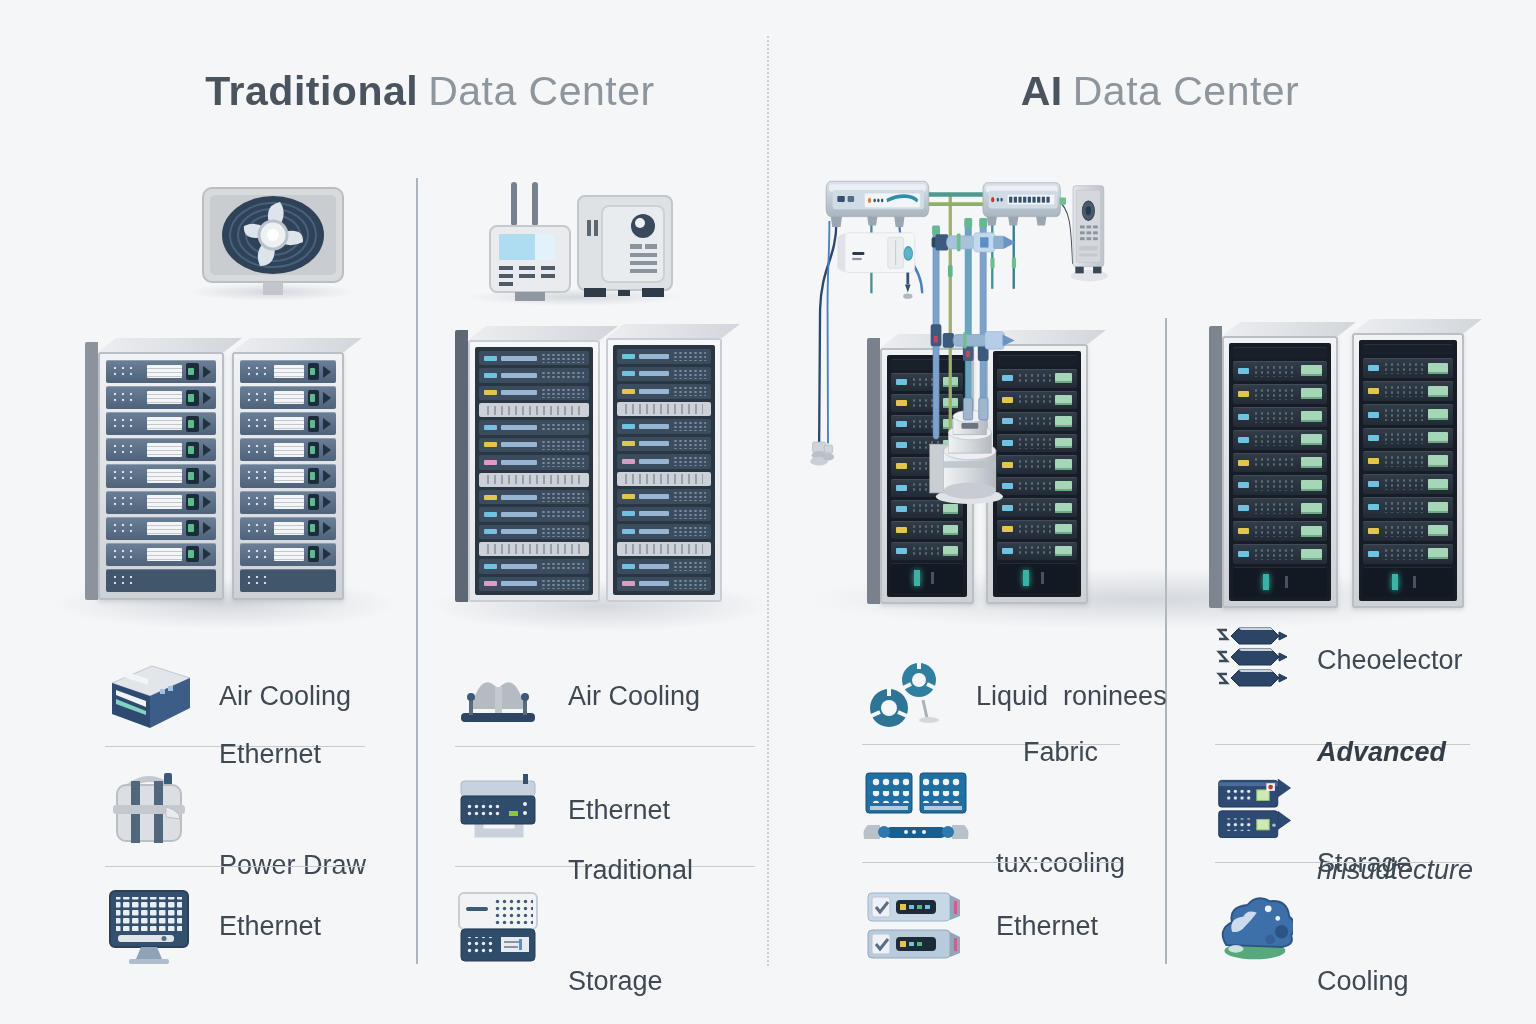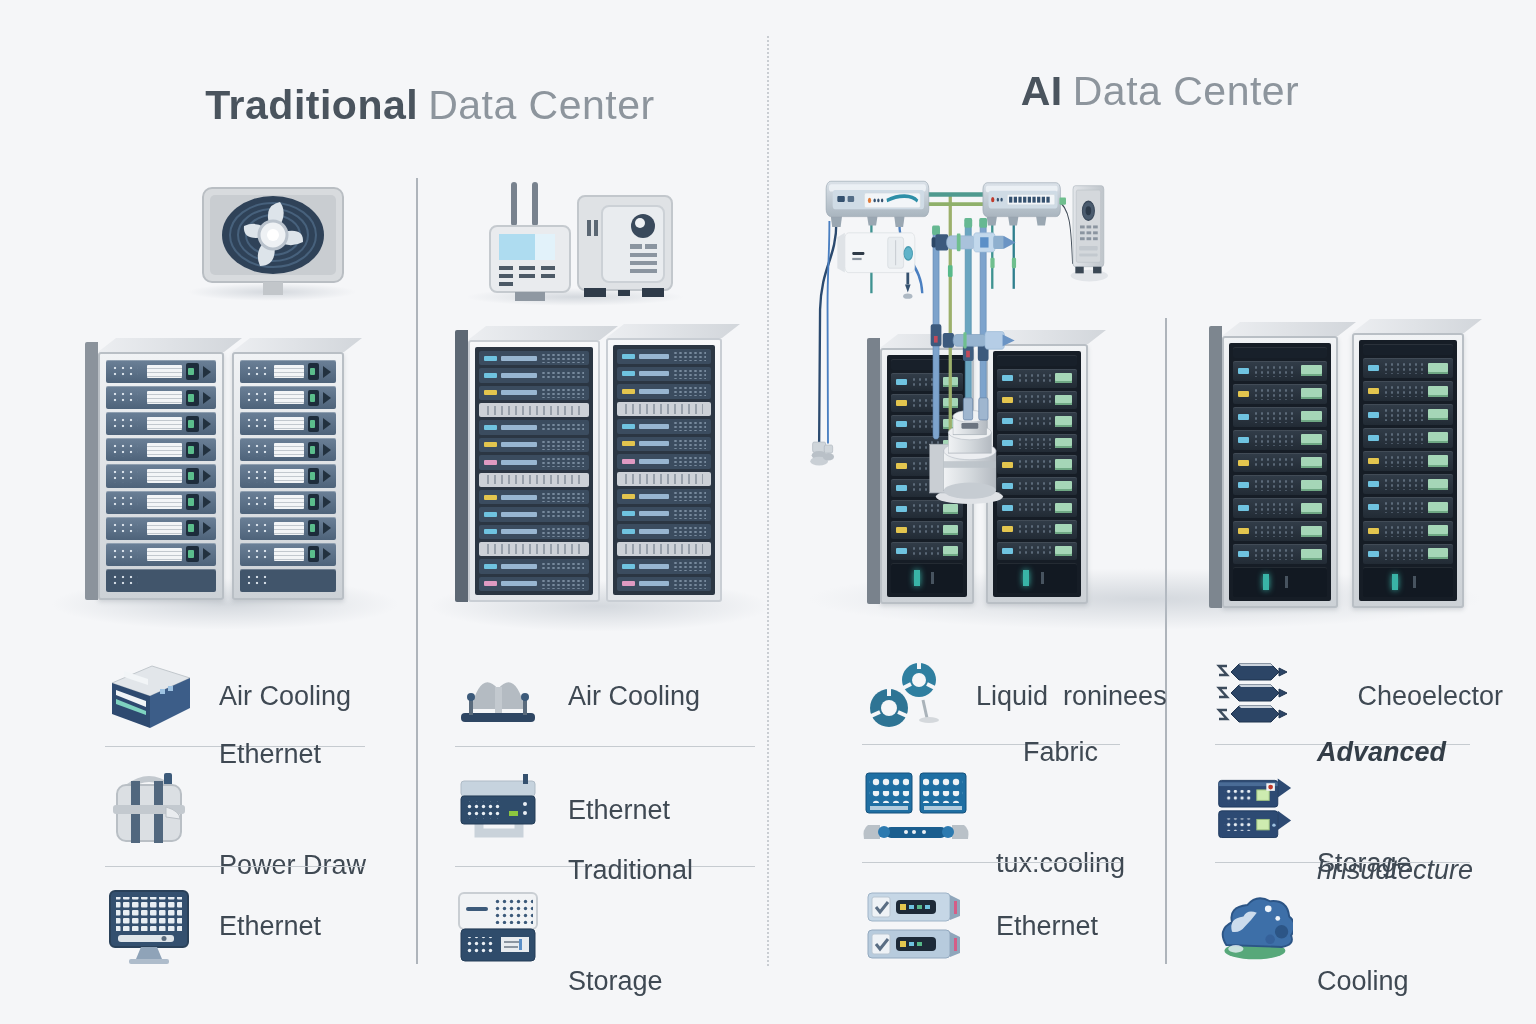--- a/index.html
+++ b/index.html
@@ -95,21 +95,21 @@
     <pattern id="sc" width="10" height="11" patternUnits="userSpaceOnUse">
         <circle cx="4" cy="4" r="3.2" fill="#eef3f7"></circle>
       </pattern>
   </defs>
 </svg>
 
 <div class="vdotted" style="left:767px;top:36px;height:930px;"></div>
 <div class="vline" style="left:416px;top:178px;height:786px;"></div>
 <div class="vline" style="left:1165px;top:318px;height:646px;"></div>
 
-<div class="title" style="left:130px;width:600px;margin-top:14px;">
+<div class="title" style="left:130px;width:600px;">
   <span class="t-bold">Traditional</span><span class="t-light">Data Center</span>
 </div>
 <div class="title" style="left:860px;width:600px;">
   <span class="t-bold">AI</span><span class="t-light">Data Center</span>
 </div>
 
 <div class="shadow" style="left:187px;top:283px;width:170px;height:18px;"></div>
 <div class="shadow" style="left:465px;top:288px;width:220px;height:18px;"></div>
 <div class="shadow" style="left:50px;top:578px;width:350px;height:52px;"></div>
 <div class="shadow" style="left:428px;top:580px;width:345px;height:52px;"></div>
@@ -985,21 +985,21 @@
         <polygon points="88,10 98,15 98,31 88,35" fill="#8fa6bb"></polygon>
         <rect x="92" y="16" width="3" height="13" fill="#d45d86"></rect>
       </g>
     </svg>
   </div>
   <div class="fl">
     <div>Ethernet</div>
   </div>
 </div>
 
-<div class="feat" style="left:1213px;top:650px;width:290px;height:92px;justify-content:space-between;">
+<div class="feat" style="left:1213px;top:614px;width:290px;height:92px;">
   <div class="fi w80">
     <svg width="80" height="80" viewBox="0 0 80 80">
       <g stroke="#3c4b5c" stroke-width="2.5" fill="none">
         <path d="M14,10 h-8 l8,9 h-8"></path>
         <path d="M14,32 h-8 l8,9 h-8"></path>
         <path d="M14,54 h-8 l8,9 h-8"></path>
       </g>
       <g fill="#2c4566" stroke="#1f344f">
         <polygon points="26,8 58,8 66,16 58,24 26,24 18,16"></polygon>
         <polygon points="26,29 58,29 66,37 58,45 26,45 18,37"></polygon>

